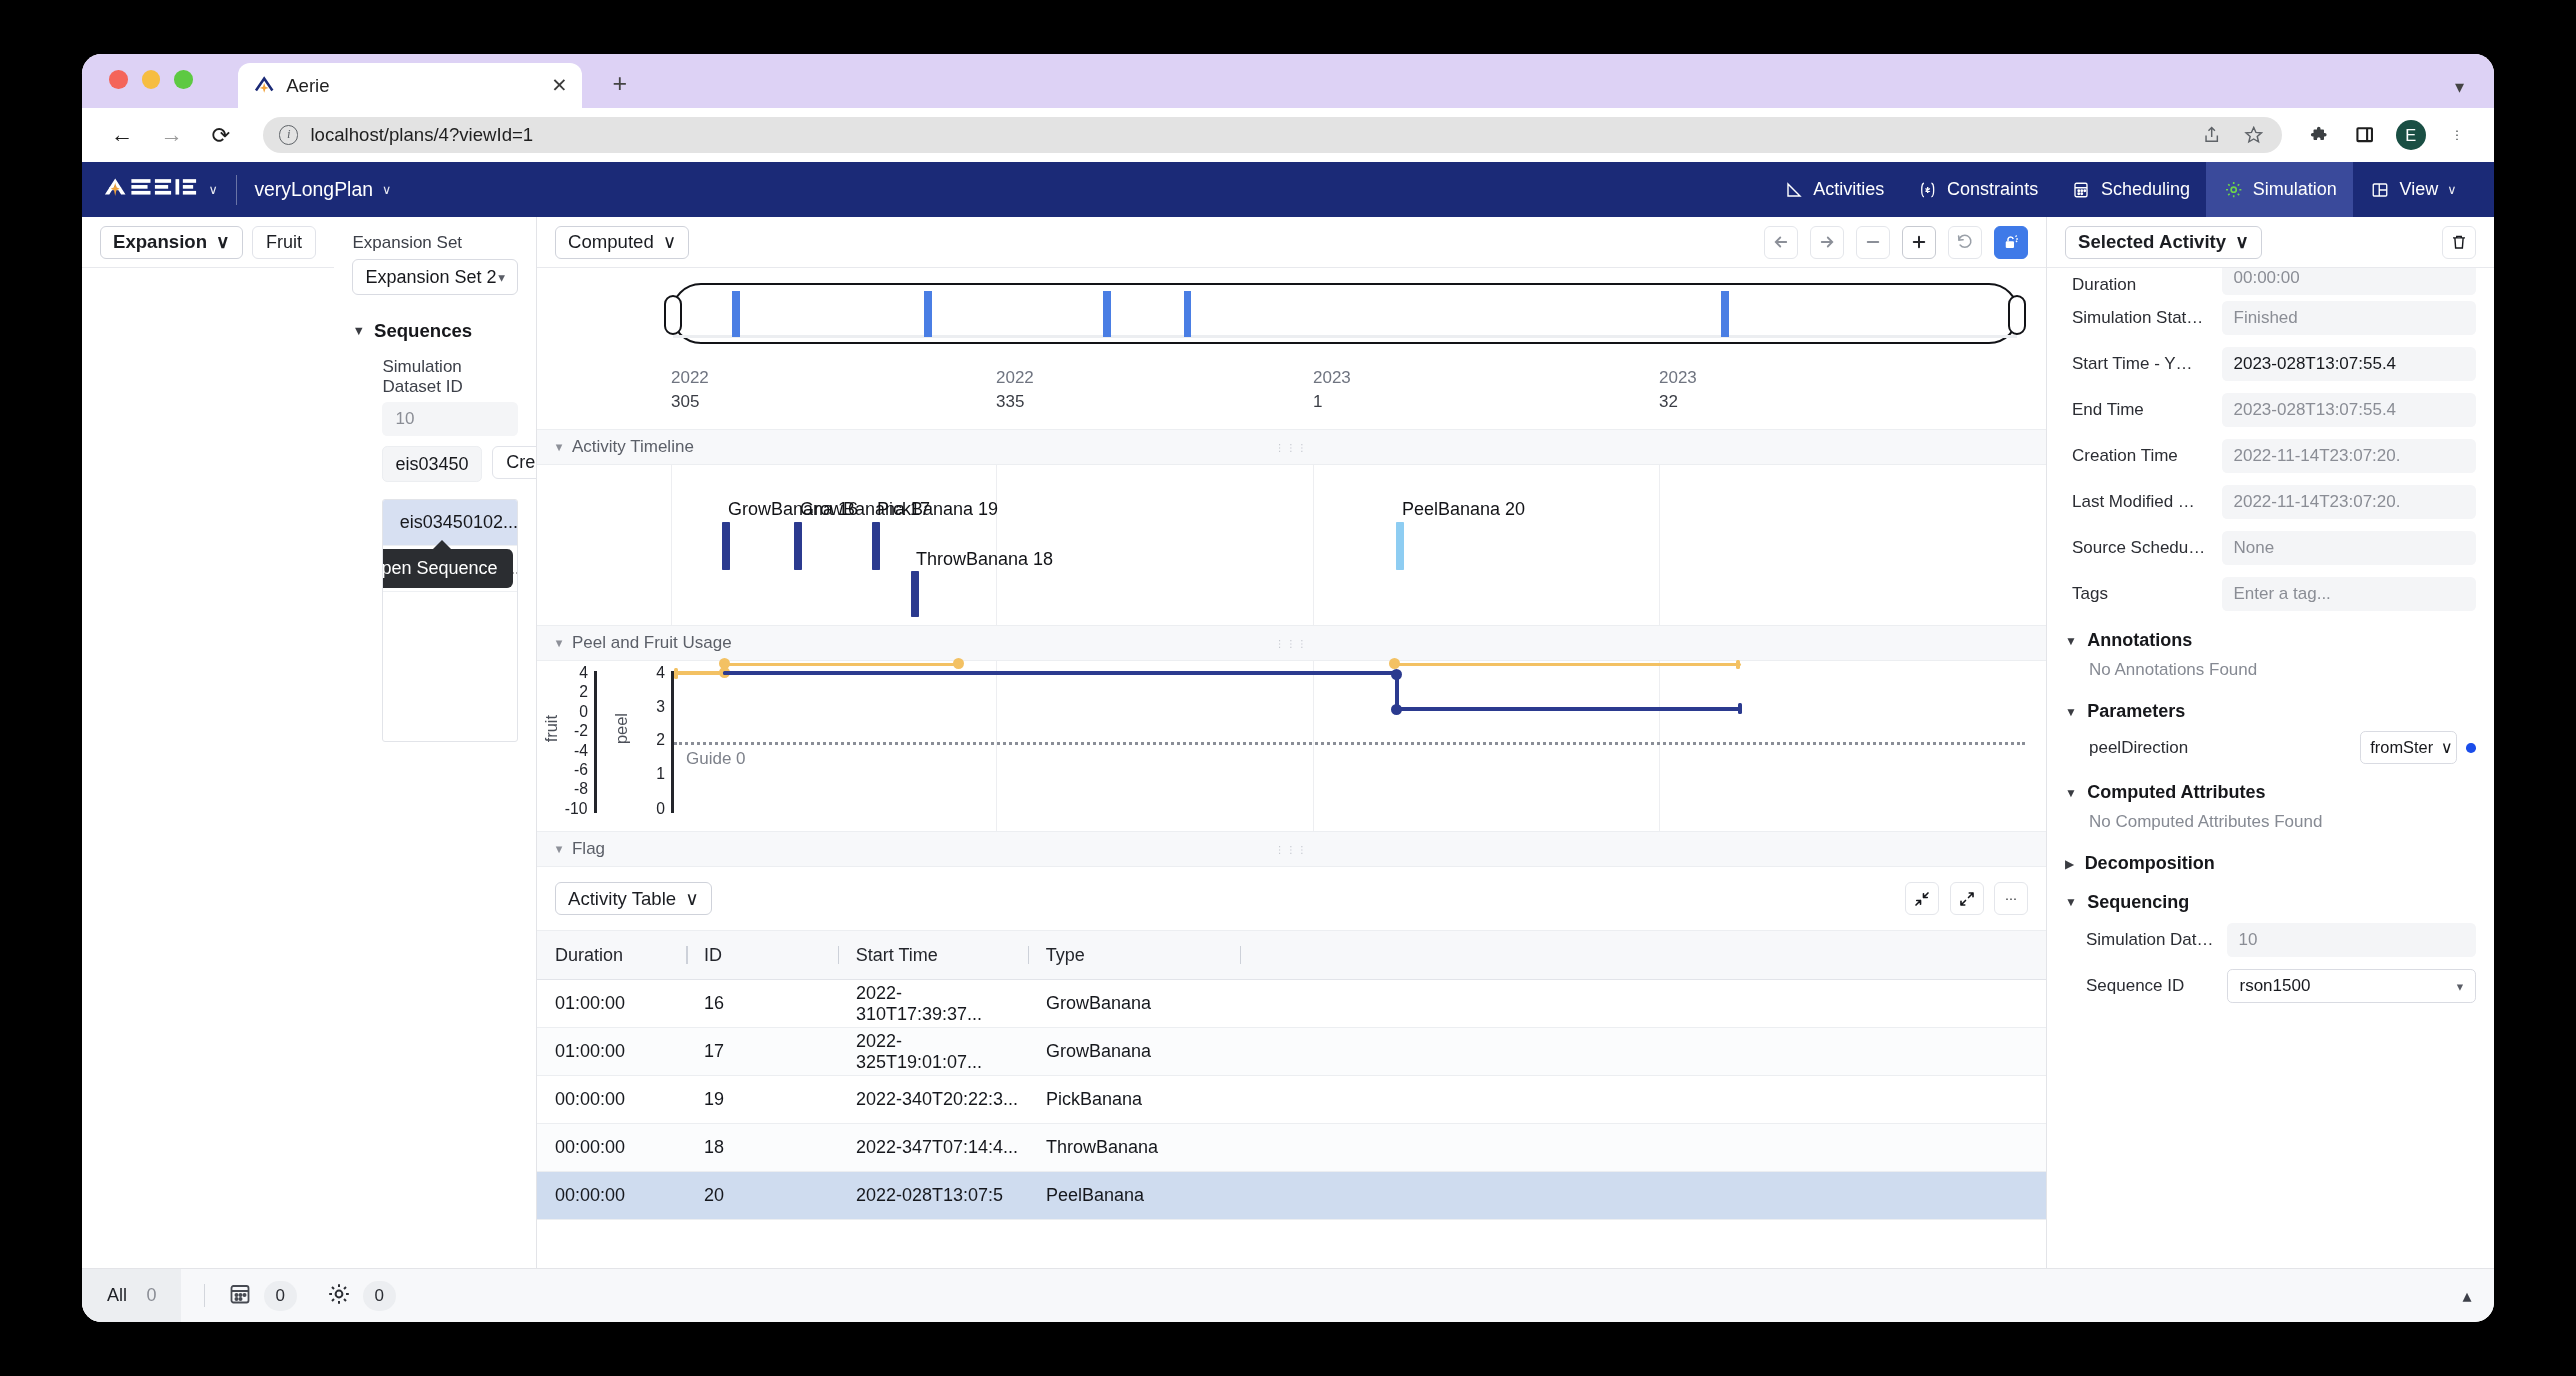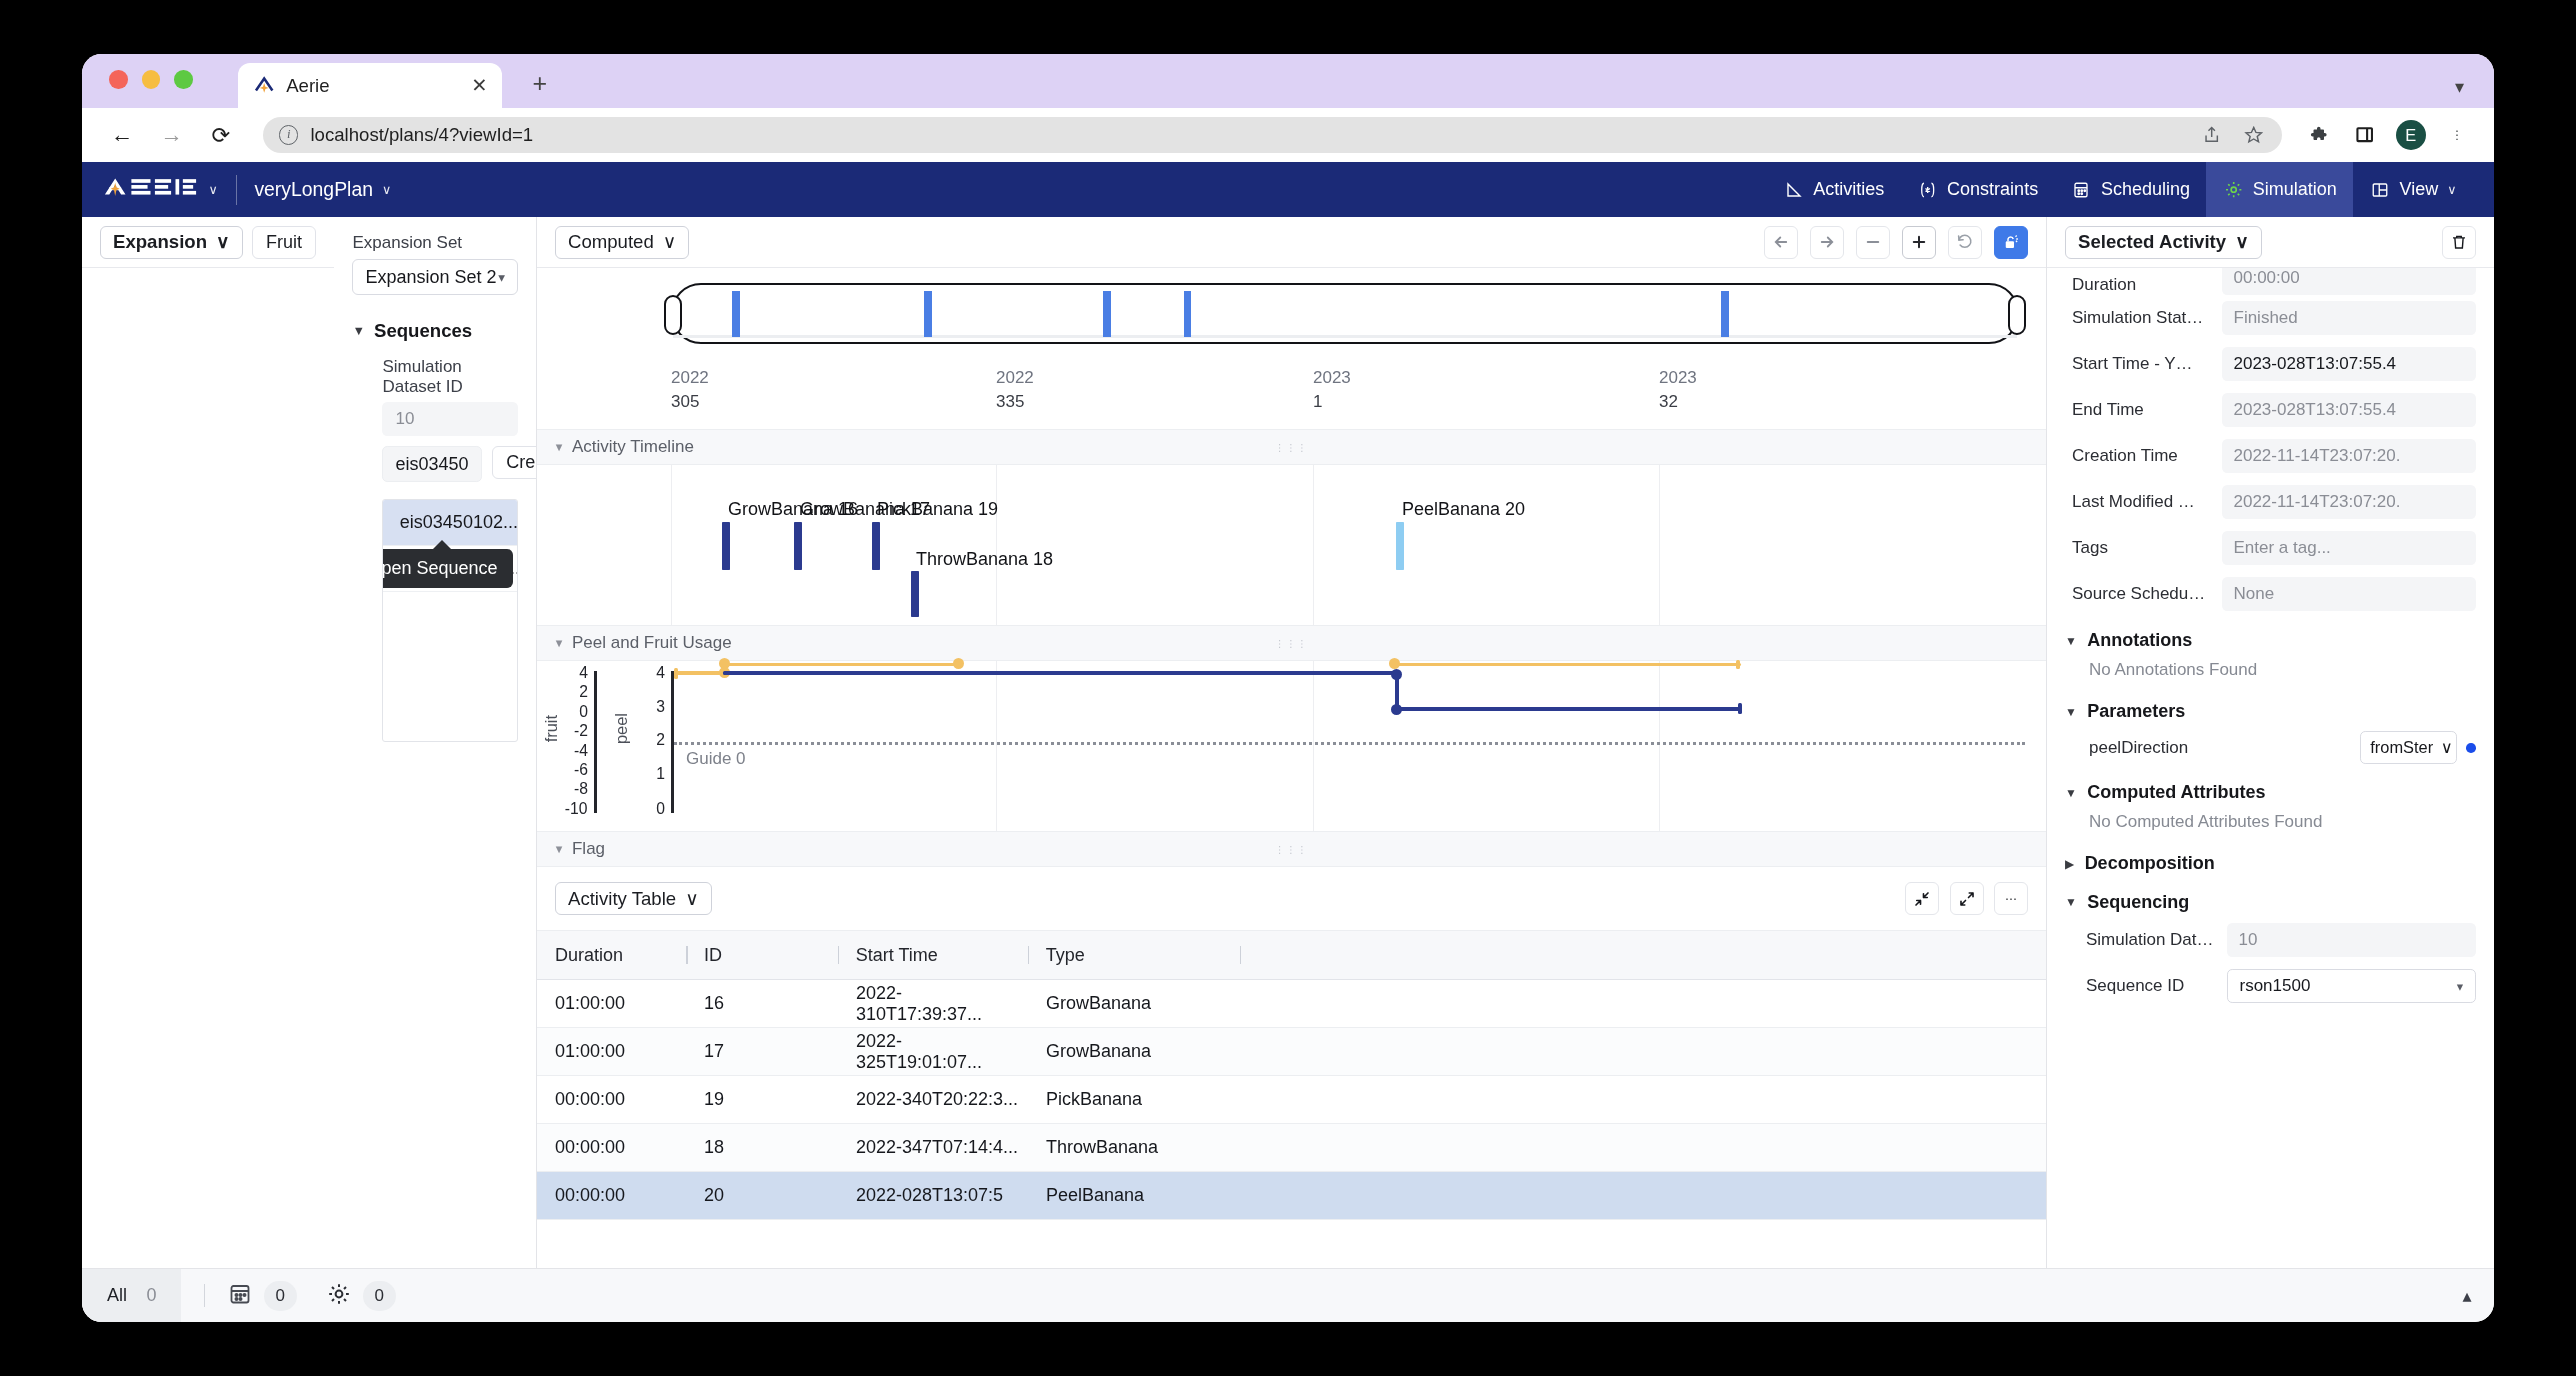--- a/index.html
+++ b/index.html
@@ -20,21 +20,21 @@
 
   
   .tabstrip {
     height:54px; background:#ddd2f5; display:flex; align-items:flex-end;
     padding-left:22.4px; position:relative; flex:0 0 auto;
   }
   .traffic { position:absolute; left:27px; top:16.4px; display:flex; gap:14px; }
   .dot { width:18.6px; height:18.6px; border-radius:50%; }
   .dot.r{background:#f4655a;} .dot.y{background:#f6bd41;} .dot.g{background:#5dc942;}
   .tab {
-    margin-left:134px; width:264px; height:45px; background:#fff;
+    margin-left:134px; width:344px; height:45px; background:#fff;
     border-radius:12px 12px 0 0; display:flex; align-items:center;
     padding:0 15px; gap:10.4px; position:relative;
   }
   .tab-favicon { width:22.4px; height:22.4px; position:relative; flex:0 0 auto;}
   .tab-title { font-size:18.6px; color:#1f1f1f; flex:1; }
   .tab-close { font-size:19.4px; color:#3c3c3c; cursor:default; }
   .tab-new { margin-left:30px; margin-bottom:10.4px; font-size:25px; color:#444; font-weight:300;}
   .tabstrip-right { position:absolute; right:30px; bottom:10.4px; font-size:18px; color:#444;}
 
   .toolbar {
@@ -704,26 +704,26 @@
         </div>
         <div class="rp-row">
           <span class="rp-key">Creation Time</span>
           <span class="rp-val">2022-11-14T23:07:20.</span>
         </div>
         <div class="rp-row">
           <span class="rp-key">Last Modified …</span>
           <span class="rp-val">2022-11-14T23:07:20.</span>
         </div>
         <div class="rp-row">
+          <span class="rp-key">Source Schedu…</span>
+          <span class="rp-val">None</span>
+        </div>
+        <div class="rp-row">
           <span class="rp-key">Tags</span>
           <span class="rp-val">Enter a tag...</span>
-        </div>
-        <div class="rp-row">
-          <span class="rp-key">Source Schedu…</span>
-          <span class="rp-val">None</span>
         </div>
 
         <div class="rp-sec">
           <span class="tri">▼</span>
           <span class="ttl">Annotations</span>
         </div>
         <div class="rp-empty">No Annotations Found</div>
 
         <div class="rp-sec">
           <span class="tri">▼</span>

